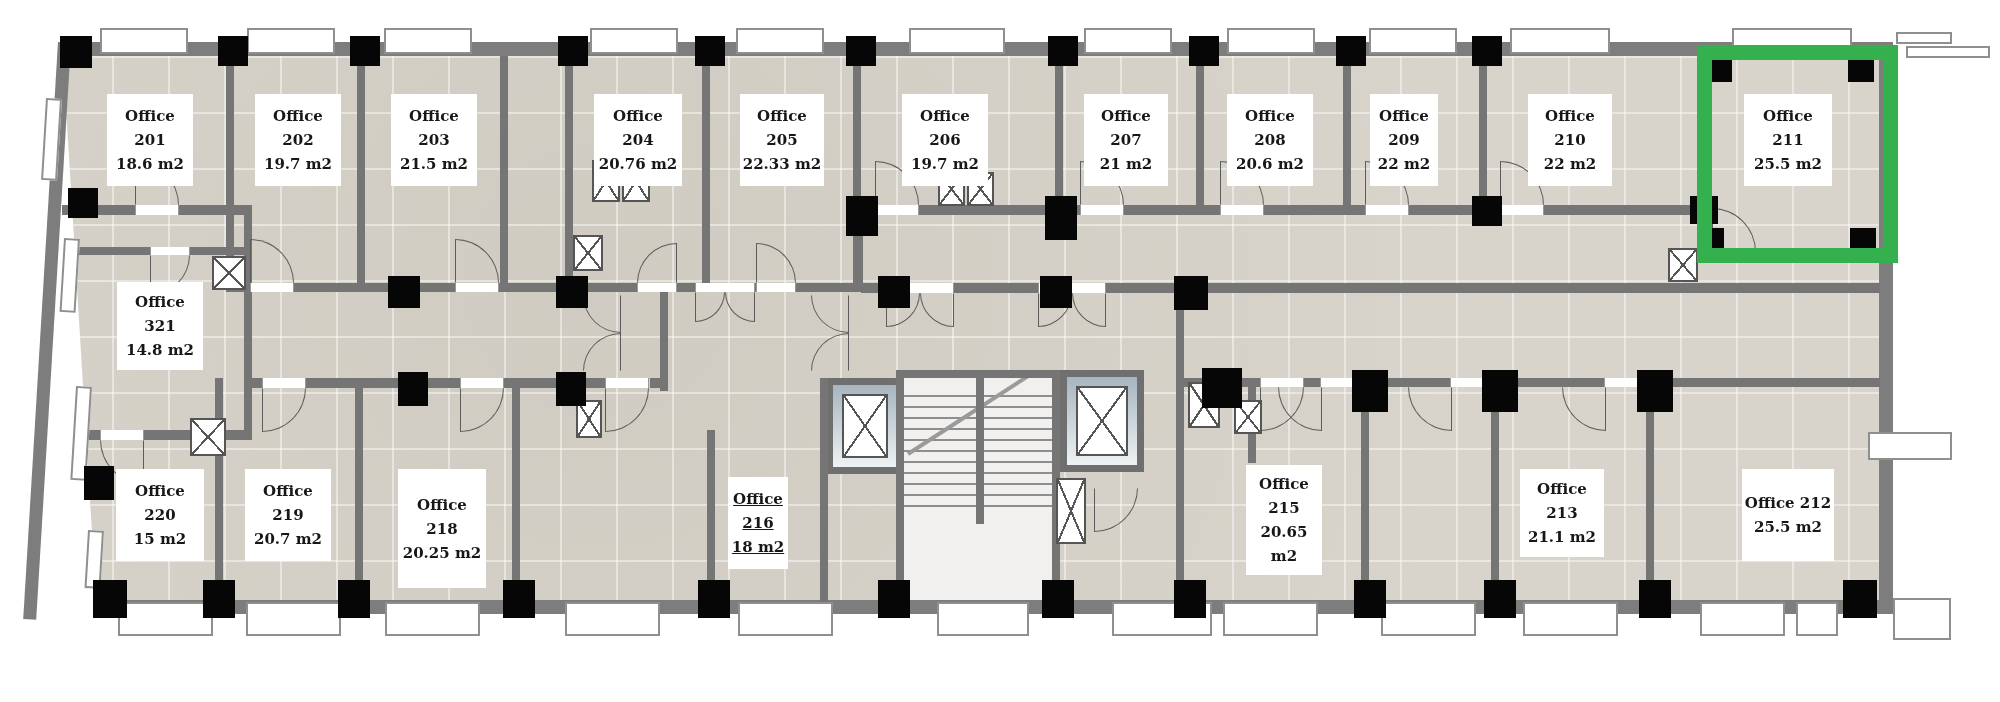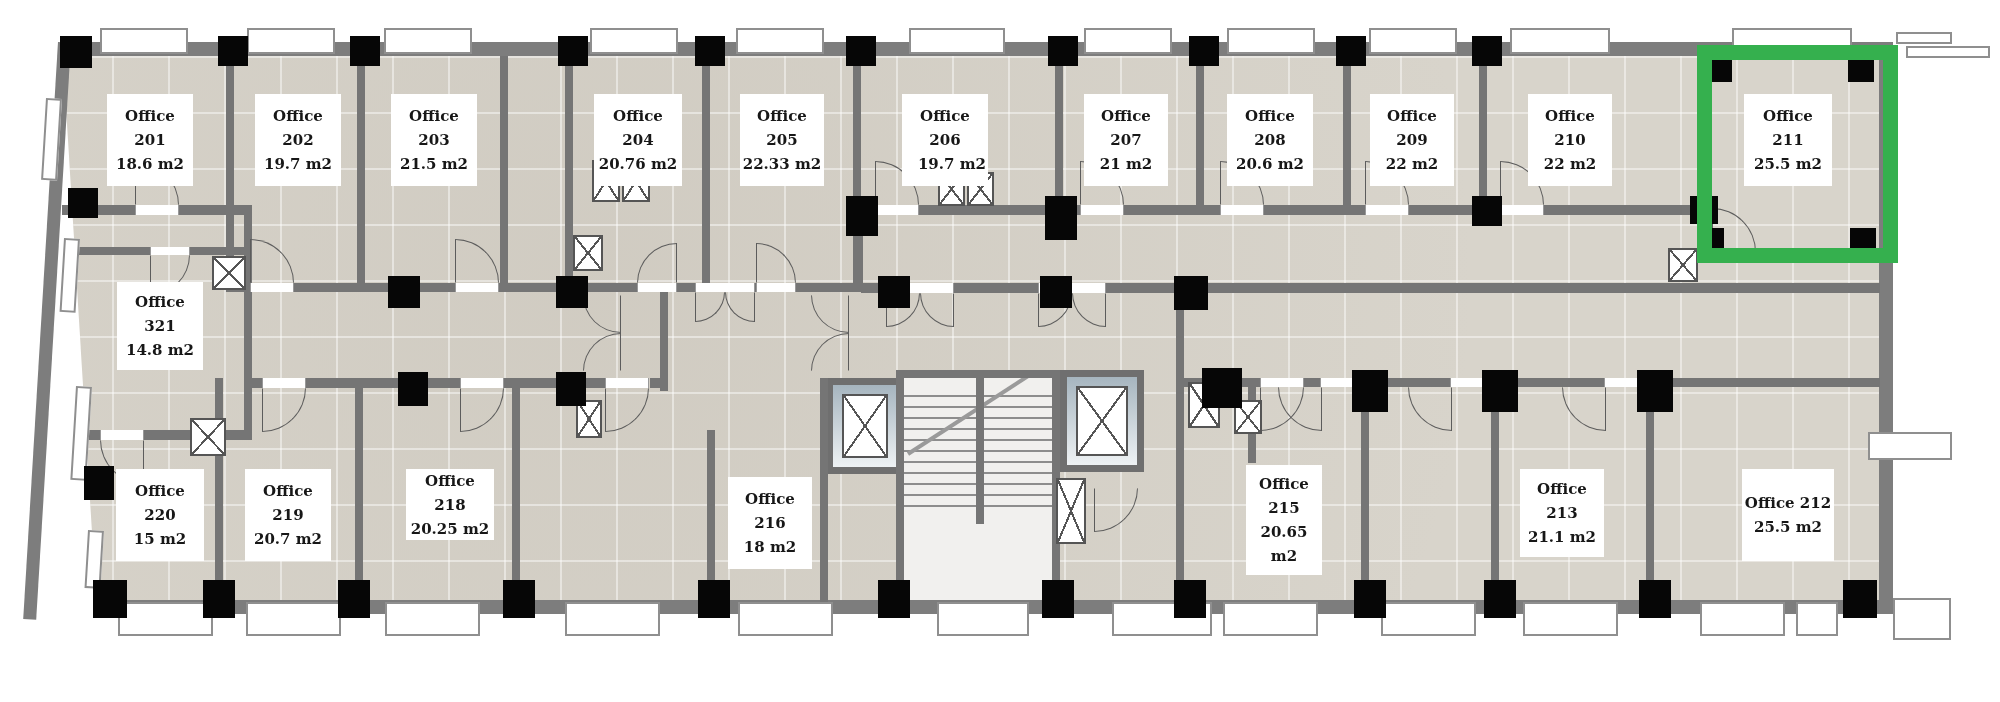--- a/index.html
+++ b/index.html
@@ -259,33 +259,33 @@
         <span>21.5 m2</span>
       </div>
       <div class="room-label" style="left: 594px; top: 94px; width: 88px; height: 92px; position: absolute;">
         <span>Office 204</span>
         <span>20.76 m2</span>
       </div>
       <div class="room-label" style="left: 740px; top: 94px; width: 84px; height: 92px; position: absolute;">
         <span>Office 205</span>
         <span>22.33 m2</span>
       </div>
-      <div class="room-label" style="left: 902px; top: 94px; width: 86px; height: 92px; position: absolute; align-items: flex-end;">
+      <div class="room-label" style="left: 902px; top: 94px; width: 86px; height: 92px; position: absolute;">
         <span>Office 206</span>
         <span>19.7 m2</span>
       </div>
       <div class="room-label" style="left: 1084px; top: 94px; width: 84px; height: 92px; position: absolute;">
         <span>Office 207</span>
         <span>21 m2</span>
       </div>
       <div class="room-label" style="left: 1227px; top: 94px; width: 86px; height: 92px; position: absolute;">
         <span>Office 208</span>
         <span>20.6 m2</span>
       </div>
-      <div class="room-label" style="left: 1370px; top: 94px; width: 84px; height: 92px; position: absolute;">
+      <div class="room-label" style="left: 1370px; top: 94px; width: 68px; height: 92px; position: absolute;">
         <span>Office 209</span>
         <span>22 m2</span>
       </div>
       <div class="room-label" style="left: 1528px; top: 94px; width: 84px; height: 92px; position: absolute;">
         <span>Office 210</span>
         <span>22 m2</span>
       </div>
       <div class="room-label" style="left: 1744px; top: 94px; width: 88px; height: 92px; position: absolute;">
         <span>Office 211</span>
         <span>25.5 m2</span>
@@ -295,25 +295,25 @@
         <span>14.8 m2</span>
       </div>
       <div class="room-label" style="left: 116px; top: 469px; width: 88px; height: 92px; position: absolute;">
         <span>Office 220</span>
         <span>15 m2</span>
       </div>
       <div class="room-label" style="left: 245px; top: 469px; width: 86px; height: 92px; position: absolute;">
         <span>Office 219</span>
         <span>20.7 m2</span>
       </div>
-      <div class="room-label" style="left: 398px; top: 469px; width: 88px; height: 71px; position: absolute; margin-left: 8px;">
+      <div class="room-label" style="left: 398px; top: 469px; width: 88px; height: 119px; position: absolute;">
         <span>Office 218</span>
         <span>20.25 m2</span>
       </div>
-      <div class="room-label" style="left: 728px; top: 477px; width: 84px; height: 92px; position: absolute;">
+      <div class="room-label" style="left: 728px; top: 477px; width: 60px; height: 92px; position: absolute; text-decoration: underline;">
         <span>Office 216</span>
         <span>18 m2</span>
       </div>
       <div class="room-label" style="left: 1246px; top: 465px; width: 76px; height: 110px; position: absolute;">
         <span>Office 215</span>
         <span>20.65 m2</span>
       </div>
       <div class="room-label" style="left: 1520px; top: 469px; width: 84px; height: 88px; position: absolute;">
         <span>Office 213</span>
         <span>21.1 m2</span>

